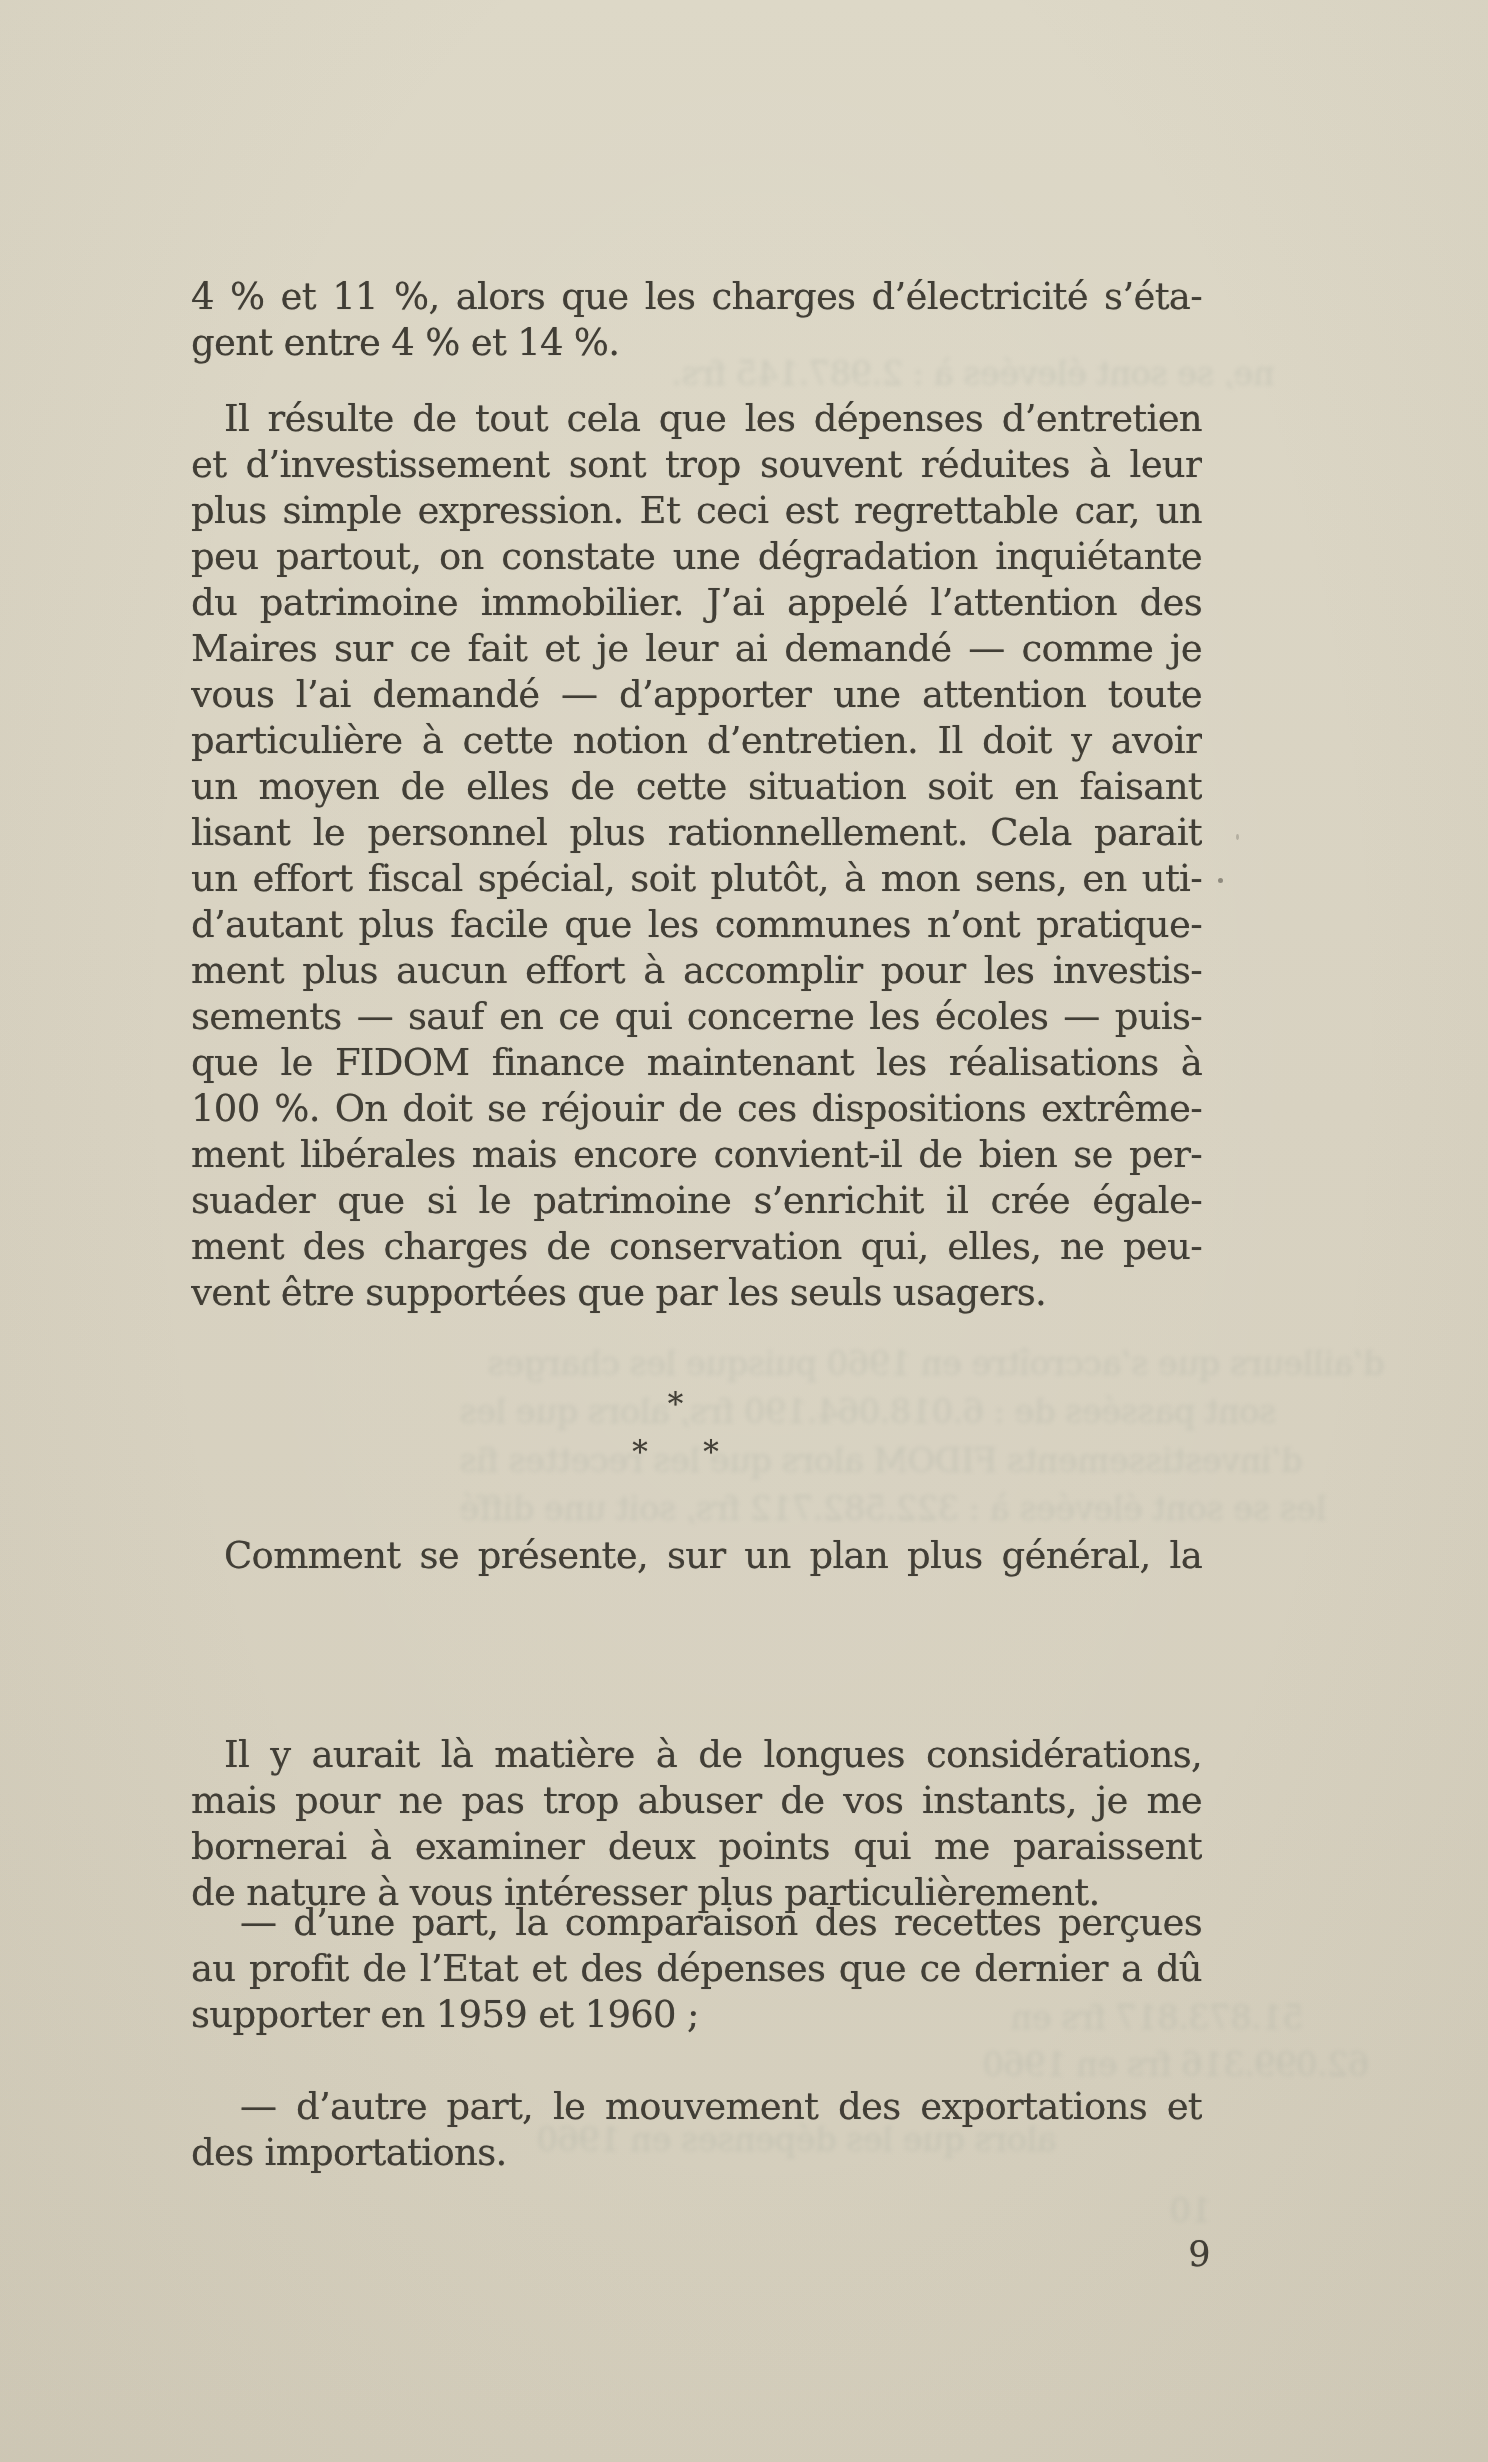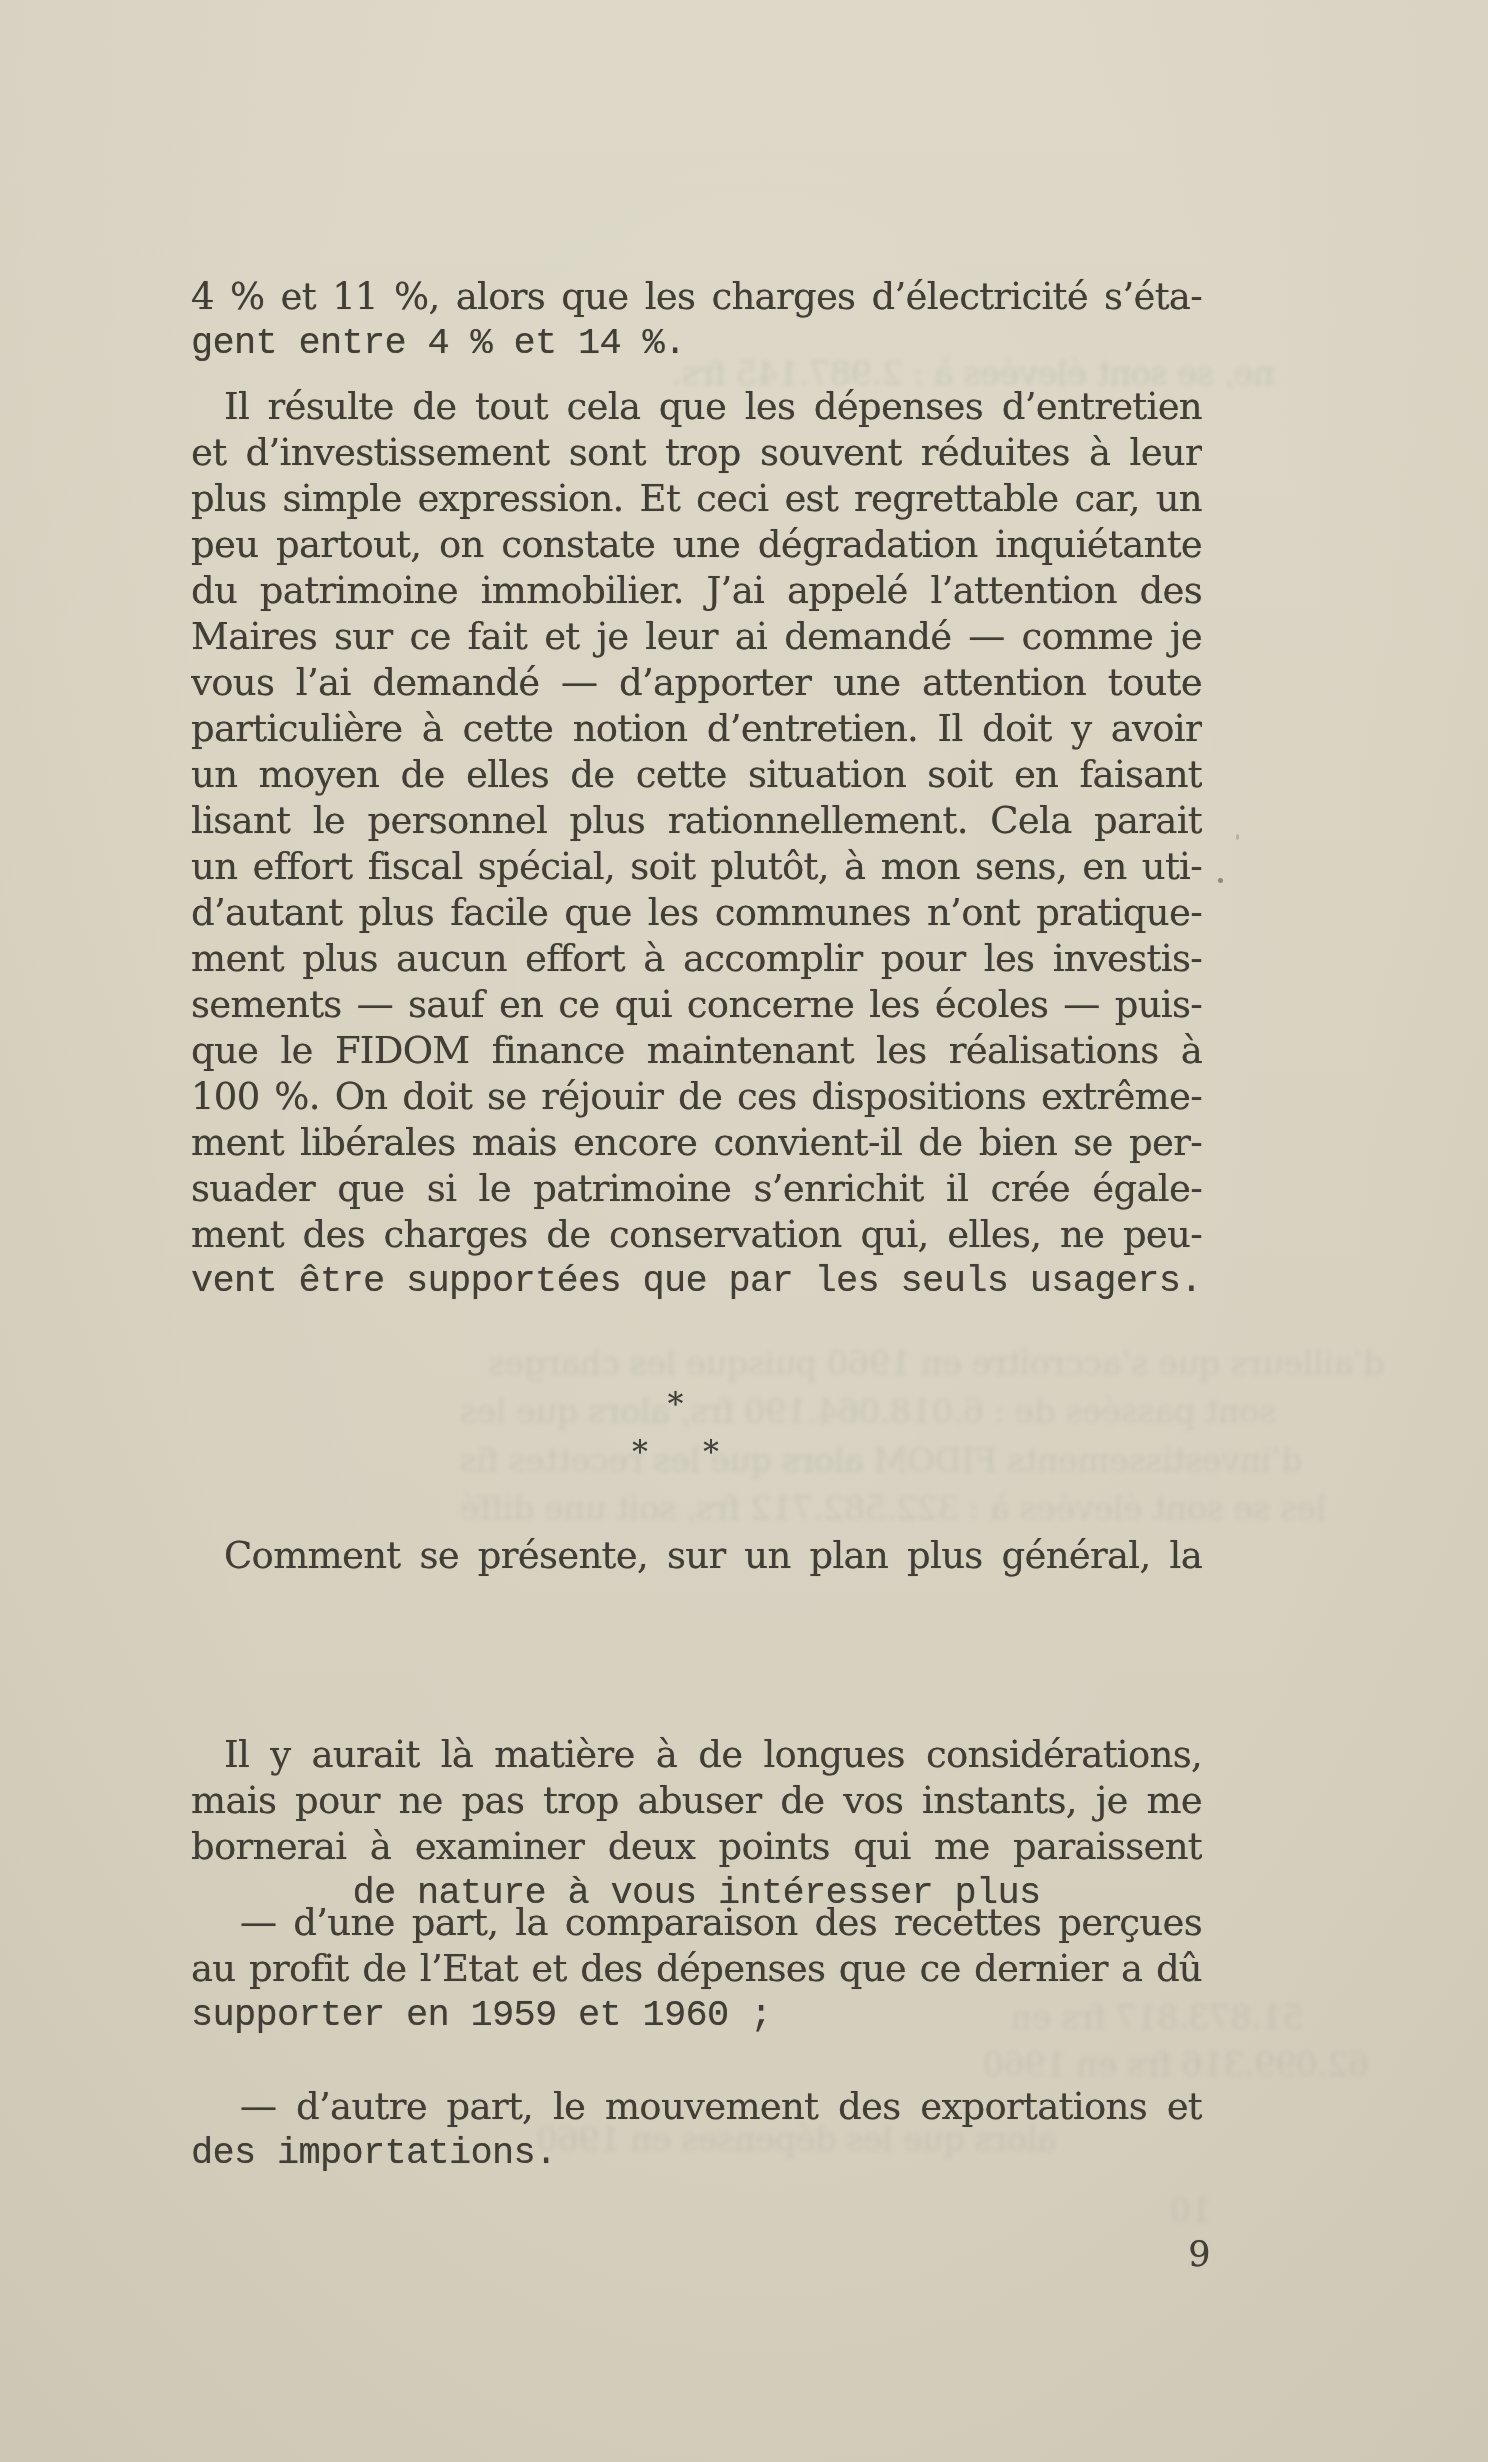--- a/index.html
+++ b/index.html
@@ -27,26 +27,26 @@
     left: 191px;
     width: 1011px;
     font-size: 37px;
     line-height: 46px;
     letter-spacing: -0.7px;
     color: var(--ink, #413e36);
     text-shadow: 0 0 0.7px rgba(62,58,48,0.55);
     z-index: 3;
   }
   .line { text-align: justify; text-align-last: justify; height: 46px; overflow: hidden; }
-  .line.last { text-align: center; text-align-last: left; font-family: Liberation Mono, monospace; }
+  .line.last { text-align: center; text-align-last: left; }
   .line.indent-sm { padding-left: 33px; }
   .line.indent-dash { padding-left: 49px; }
 
   #para-1 { top: 274px; }
-  #para-2 { top: 384px; }
+  #para-2 { top: 396px; }
   #para-3 { top: 1533px; }
   #para-4 { top: 1732px; }
   #para-5 { top: 1900px; }
   #para-6 { top: 2084px; }
 
   
   .separator { position: absolute; left: 170px; width: 1011px; top: 1380px; z-index: 3; }
   .sep-row { height: 48px; line-height: 48px; text-align: center; }
   .star {
     display: inline-block;

